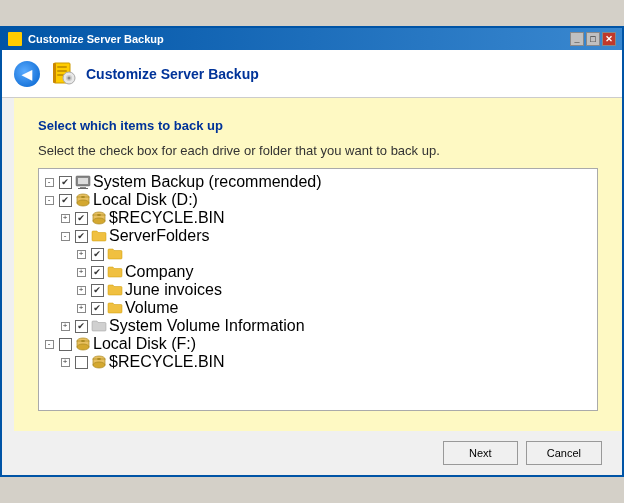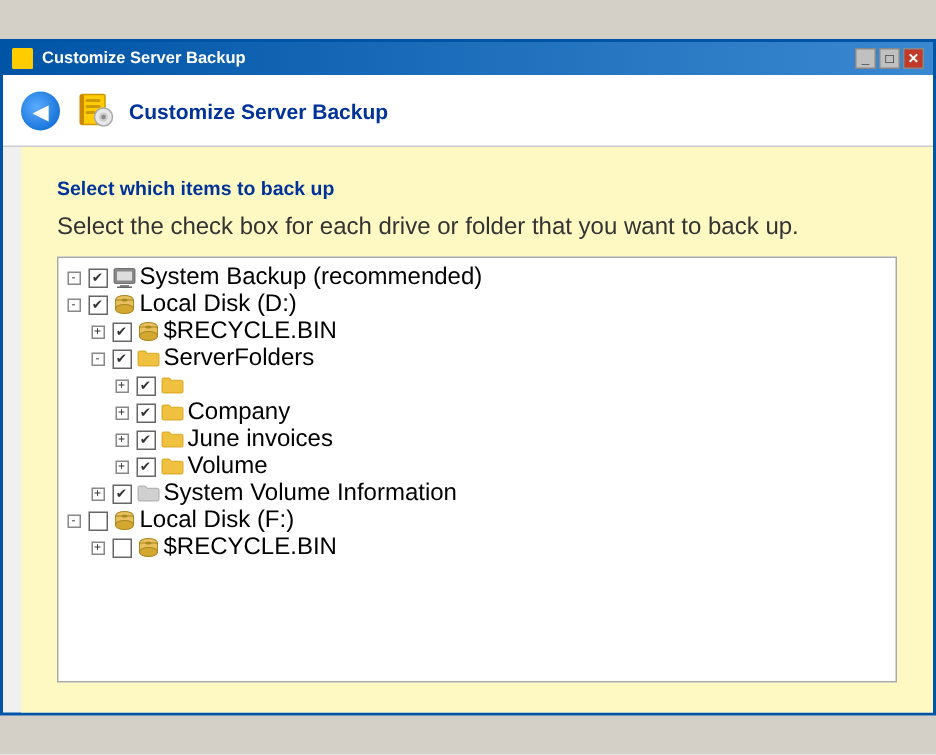--- a/index.html
+++ b/index.html
@@ -108,21 +108,21 @@
       flex-direction: column;
       margin-left: 12px;
     }
     .section-title {
       font-size: 13px;
       font-weight: bold;
       color: #003399;
       margin-bottom: 10px;
     }
     .instruction {
-      font-size: 16px;
+      font-size: 13px;
       color: #333;
       margin-bottom: 10px;
     }
     .tree-container {
       flex: 1;
       border: 1px solid #aaa;
       background: white;
       overflow-y: auto;
       overflow-x: hidden;
       padding: 4px 2px;
@@ -444,13 +444,17 @@
               <rect x="2" y="5" width="12" height="6" fill="#e8c060" stroke="#aa8820" stroke-width="0.7"></rect>
               <ellipse cx="8" cy="11" rx="6" ry="3" fill="#d4a830" stroke="#aa8820" stroke-width="0.7"></ellipse>
               <ellipse cx="8" cy="5" rx="2" ry="1" fill="#aa8820"></ellipse>
             </svg>
           </span>
           <span class="label">$RECYCLE.BIN</span>
         </div>
       </div>
   </div>
 
+  <div class="footer">
+    <button class="btn primary">Next</button>
+    <button class="btn">Cancel</button>
+  </div>
 </div>
 
 </body></html>

